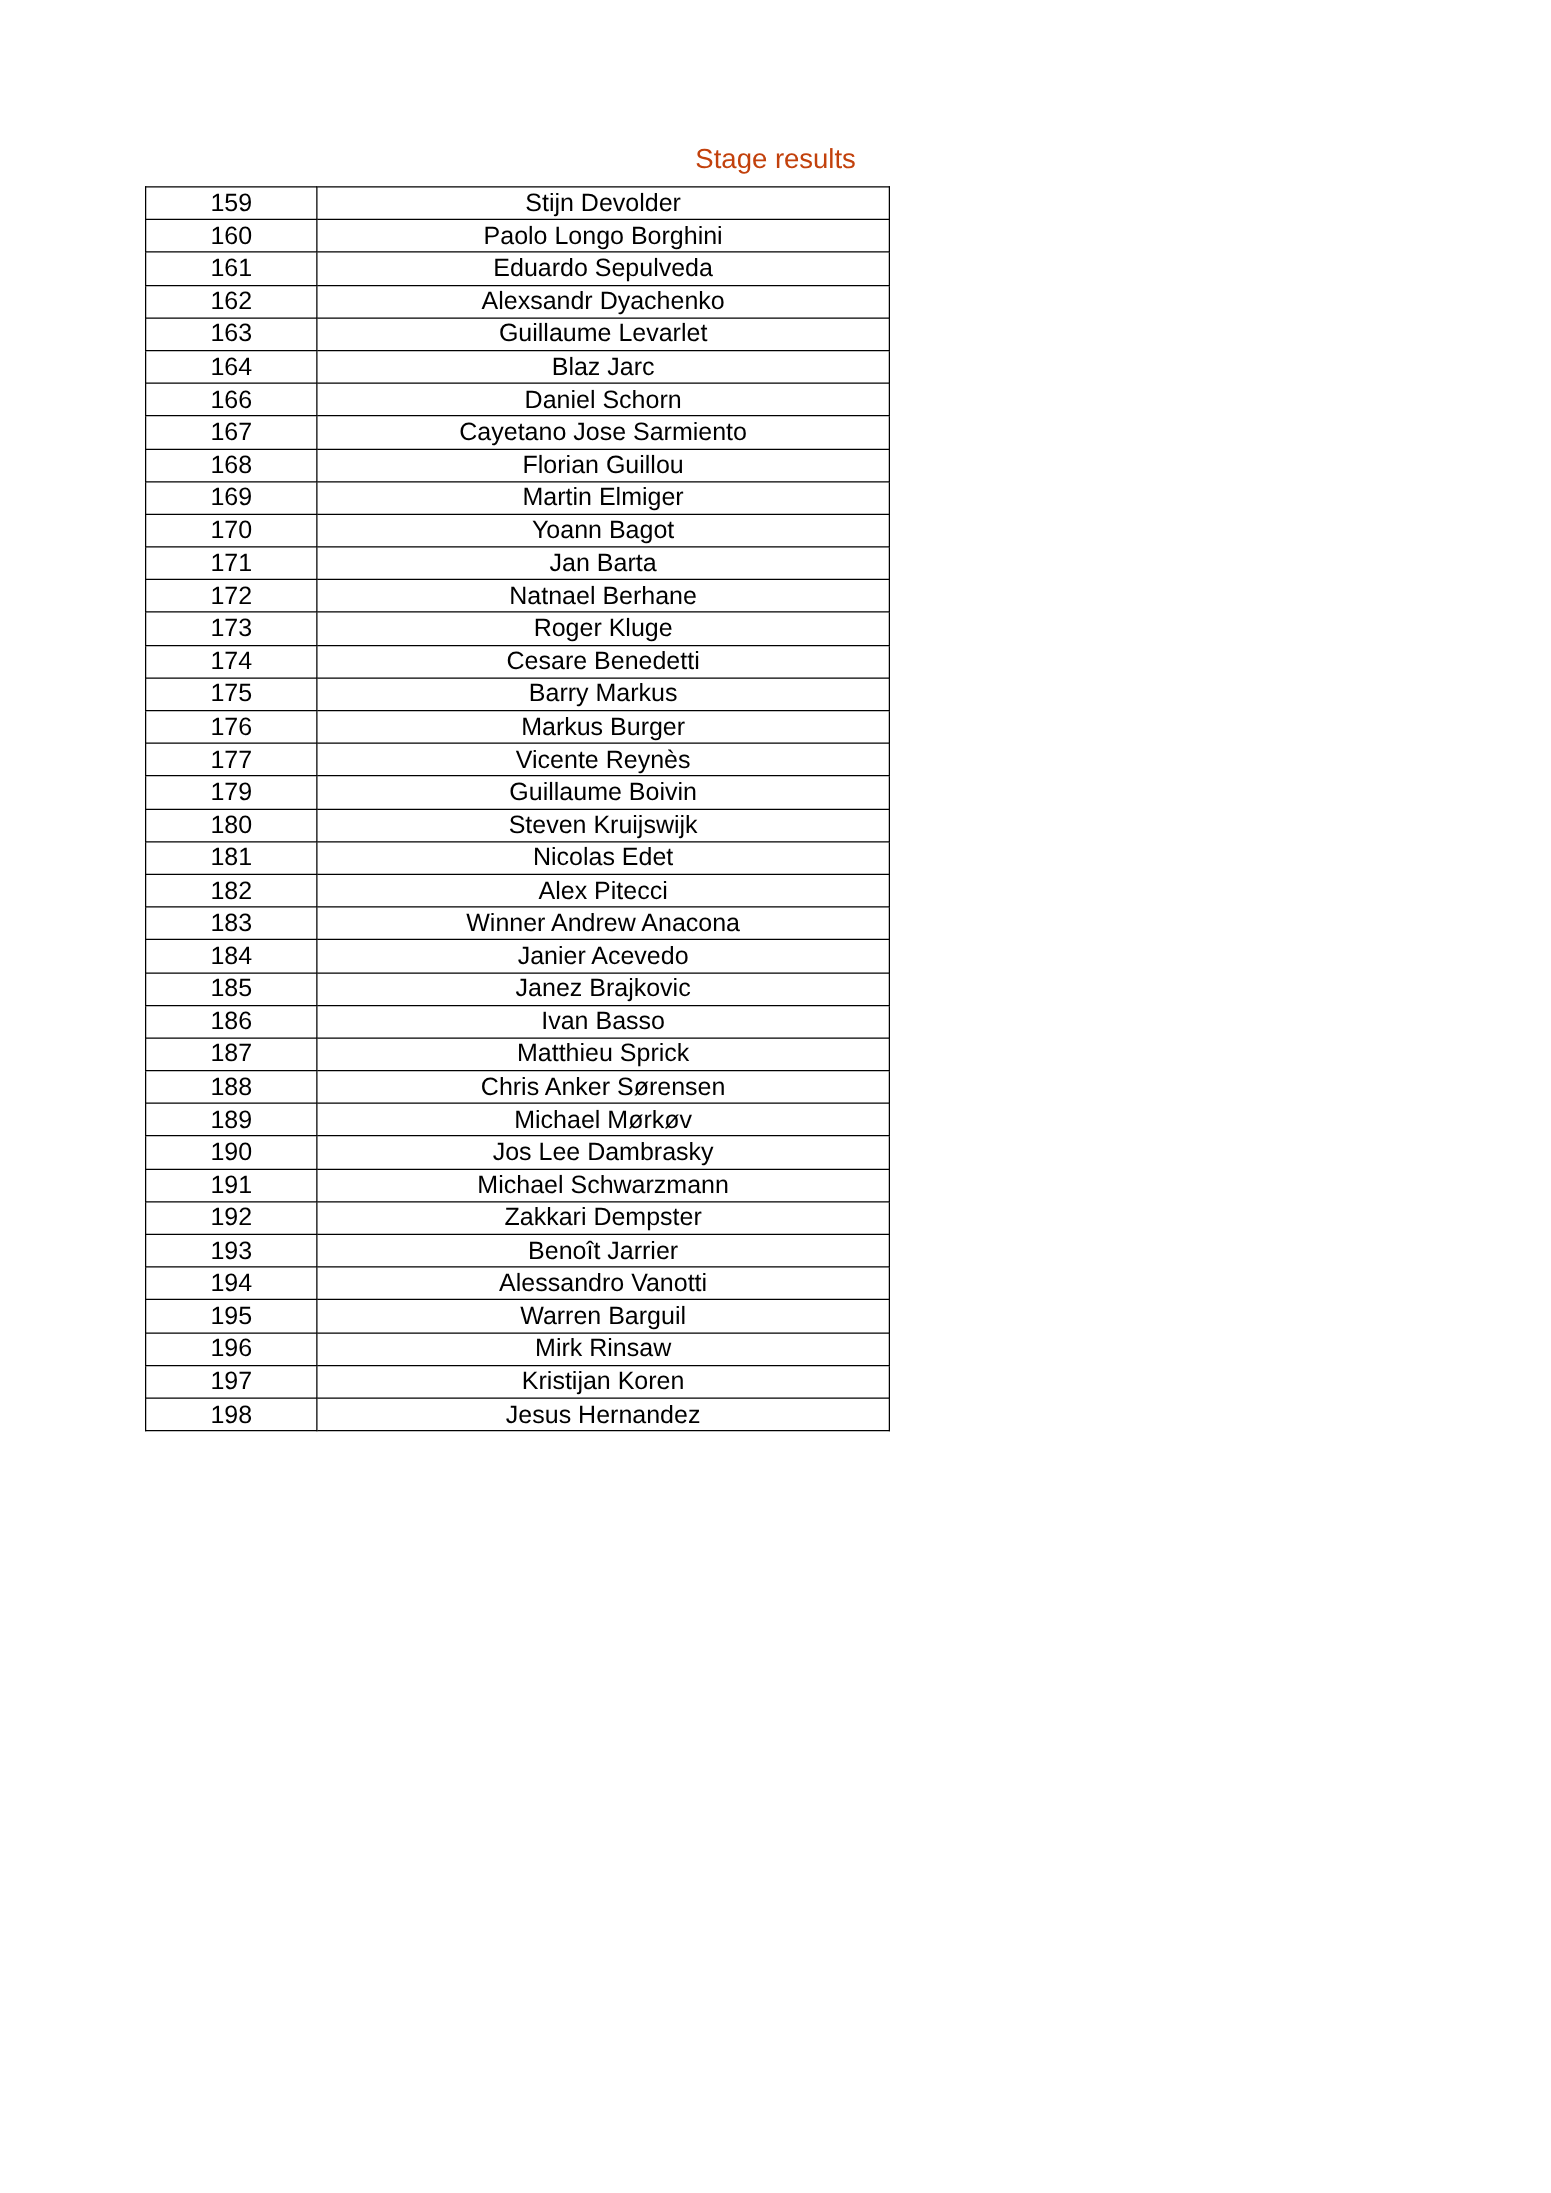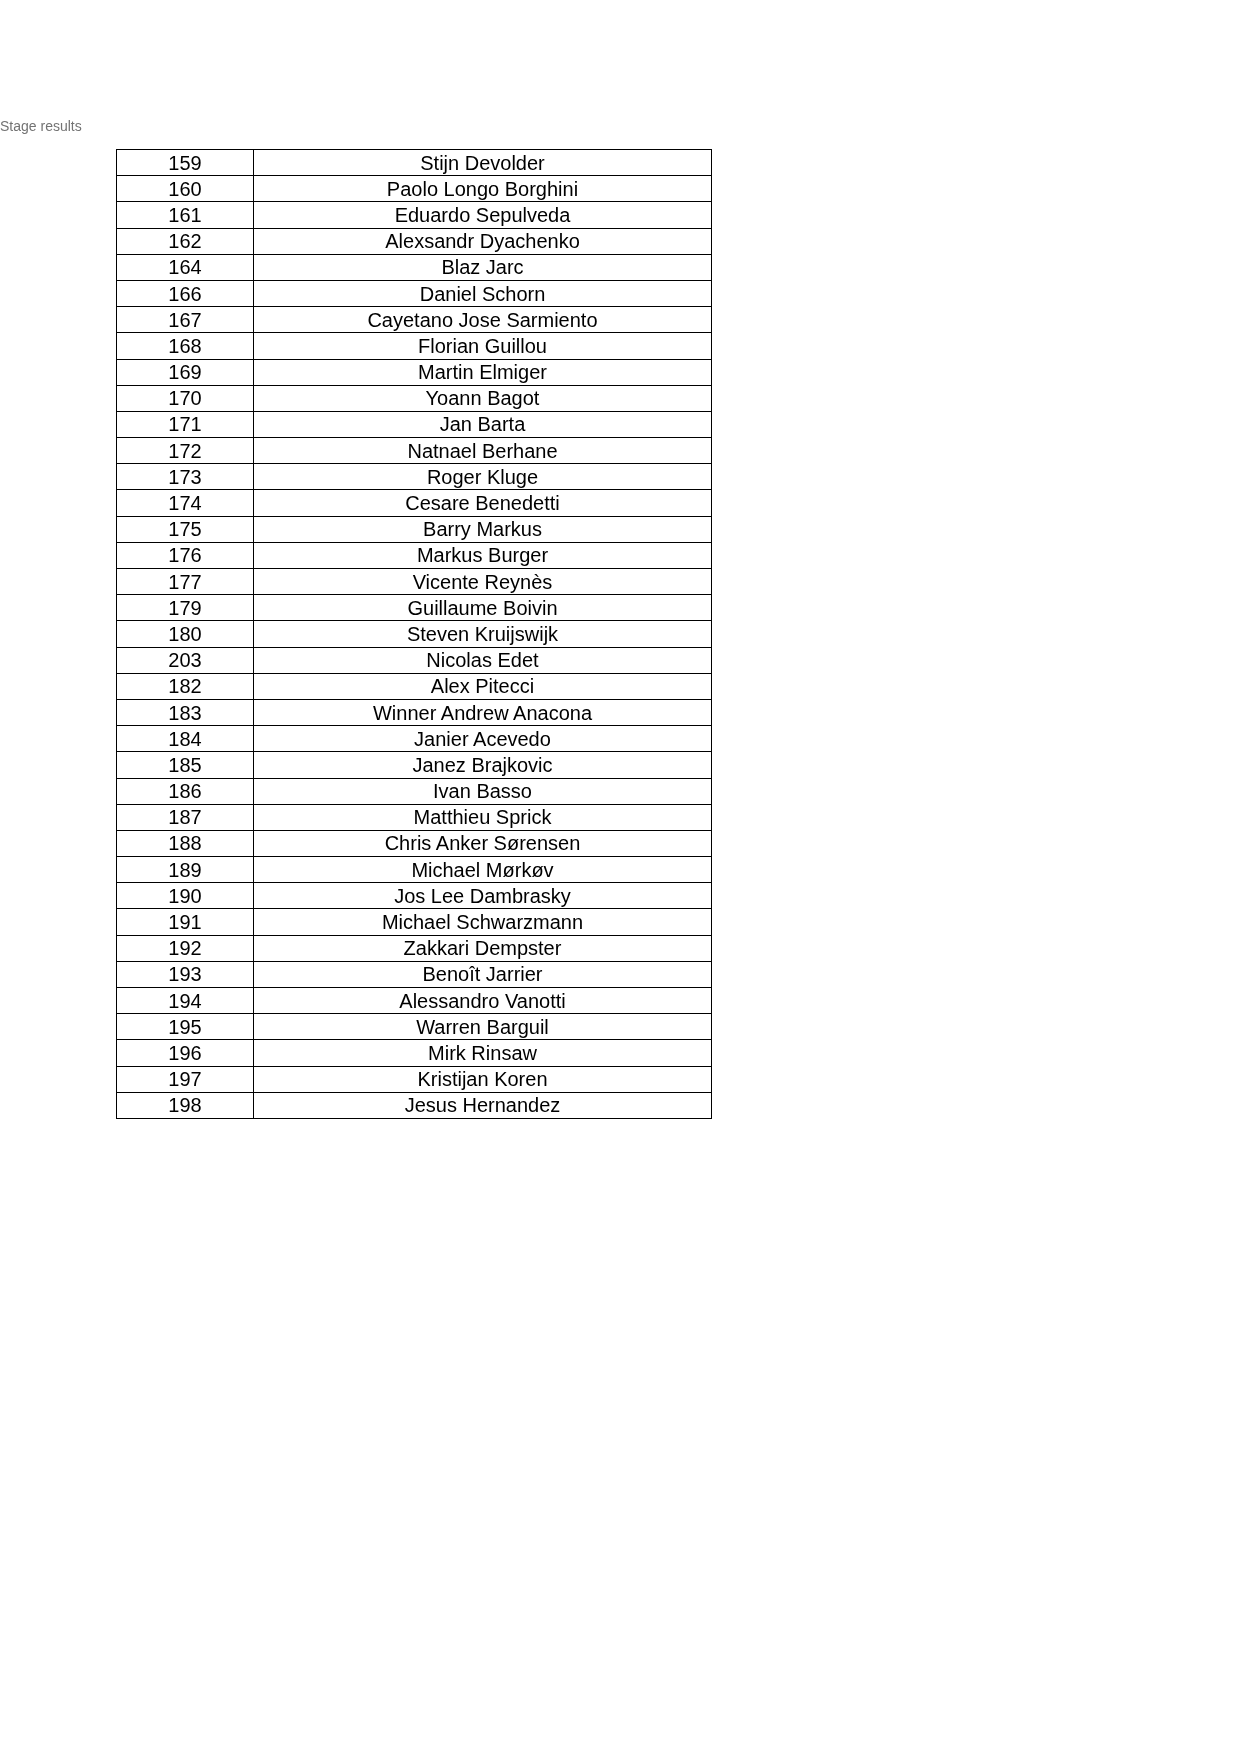--- a/index.html
+++ b/index.html
@@ -14,23 +14,24 @@
     background: #ffffff;
     color: #000000;
     font-family: "Liberation Sans", sans-serif;
     overflow: hidden;
   }
   .doc-title {
     position: absolute;
     top: 114px;
     left: 0;
     width: 100%;
-    font-size: 14px;
+    text-align: center;
+    font-size: 22px;
     line-height: 25px;
-    color: #737373;
+    color: #c2410c;
   }
   .results-table {
     position: absolute;
     left: 116px;
     top: 149px;
     width: 593px;
     border-collapse: collapse;
     table-layout: fixed;
   }
   .results-table td {
@@ -76,20 +77,24 @@
         </tr>
         <tr>
           <td class="bib-cell">161</td>
           <td class="name-cell">Eduardo Sepulveda</td>
         </tr>
         <tr>
           <td class="bib-cell">162</td>
           <td class="name-cell">Alexsandr Dyachenko</td>
         </tr>
         <tr>
+          <td class="bib-cell">163</td>
+          <td class="name-cell">Guillaume Levarlet</td>
+        </tr>
+        <tr>
           <td class="bib-cell">164</td>
           <td class="name-cell">Blaz Jarc</td>
         </tr>
         <tr>
           <td class="bib-cell">166</td>
           <td class="name-cell">Daniel Schorn</td>
         </tr>
         <tr>
           <td class="bib-cell">167</td>
           <td class="name-cell">Cayetano Jose Sarmiento</td>
@@ -136,21 +141,21 @@
         </tr>
         <tr>
           <td class="bib-cell">179</td>
           <td class="name-cell">Guillaume Boivin</td>
         </tr>
         <tr>
           <td class="bib-cell">180</td>
           <td class="name-cell">Steven Kruijswijk</td>
         </tr>
         <tr>
-          <td class="bib-cell">203</td>
+          <td class="bib-cell">181</td>
           <td class="name-cell">Nicolas Edet</td>
         </tr>
         <tr>
           <td class="bib-cell">182</td>
           <td class="name-cell">Alex Pitecci</td>
         </tr>
         <tr>
           <td class="bib-cell">183</td>
           <td class="name-cell">Winner Andrew Anacona</td>
         </tr>

